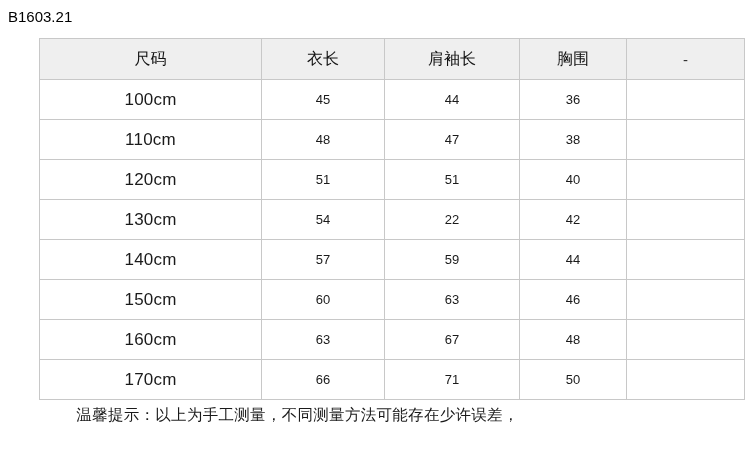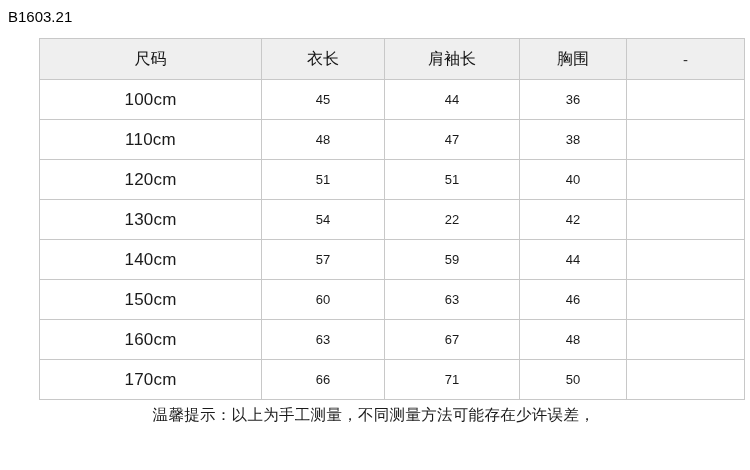--- a/index.html
+++ b/index.html
@@ -74,21 +74,21 @@
     letter-spacing: 0.2px;
   }
   table.size-table td.blank-col {
     background: #ffffff;
   }
   .note {
     position: absolute;
     left: 0;
     top: 400px;
     width: 595px;
-    text-align: right;
+    text-align: center;
   }
   .note .line {
     font-size: 15.5px;
     line-height: 30px;
     color: #1a1a1a;
     letter-spacing: 0.3px;
     white-space: nowrap;
   }
 </style>
 </head>

